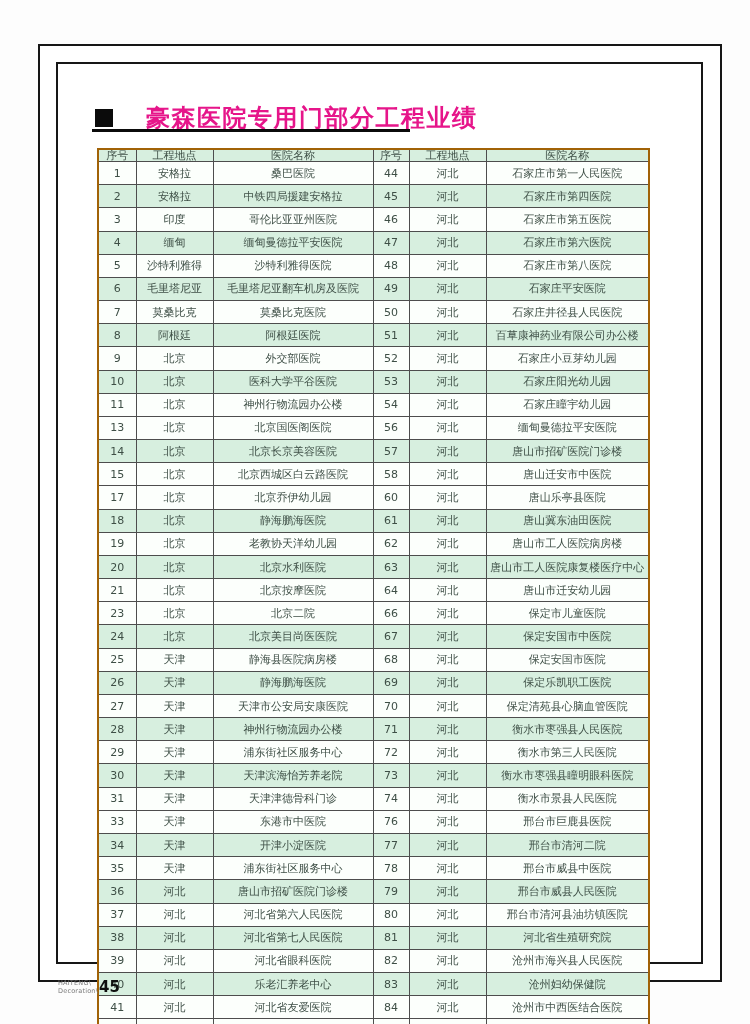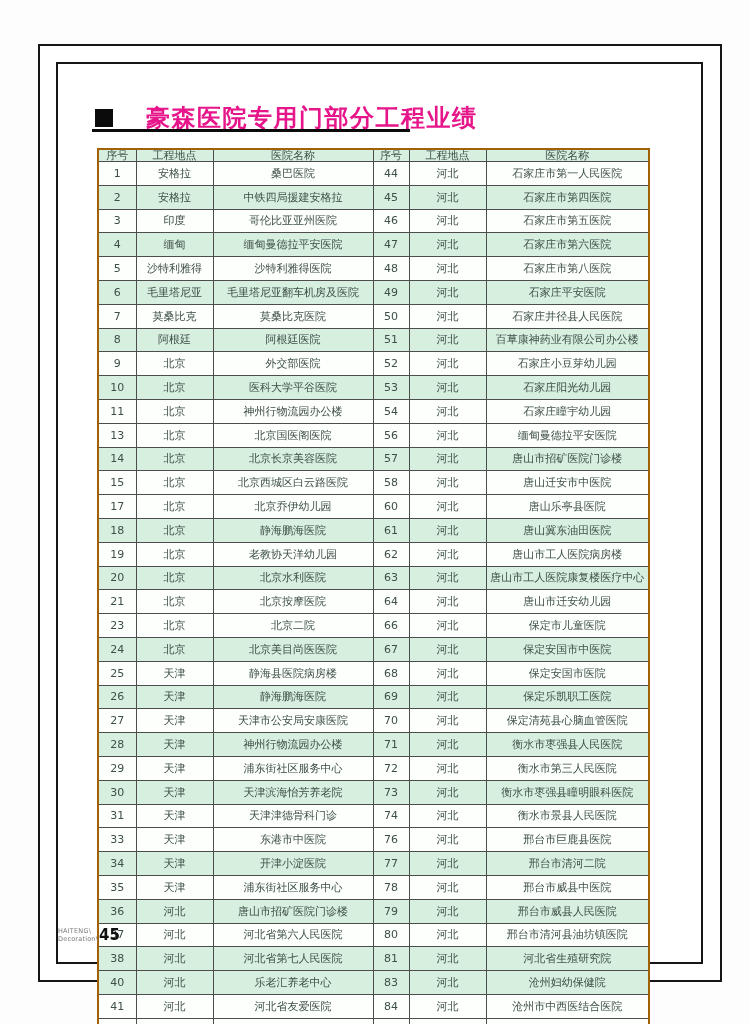--- a/index.html
+++ b/index.html
@@ -41,21 +41,21 @@
     border:1px solid #4d4d4d;
     font-size:11px;font-weight:normal;
     color:#3e4f46;text-align:center;vertical-align:middle;
     padding:0 2px;overflow:hidden;white-space:nowrap;
     line-height:1;
   }
   table.perf thead tr{background:var(--row-green,#d7efdf);}
   table.perf tbody tr.white{background:var(--row-white,#fcfffc);}
   table.perf tbody tr.green{background:var(--row-green,#d7efdf);}
   .footer{
-    position:absolute;left:58px;top:928px;display:flex;align-items:flex-end;
+    position:absolute;left:58px;top:980px;display:flex;align-items:flex-end;
   }
   .brand{
     font-size:6.5px;color:#7a7a7a;line-height:1.15;letter-spacing:0.2px;
   }
   .page-number{
     font-size:15px;font-weight:bold;color:#101010;margin-left:1px;
     line-height:1;
   }
 </style>
 </head>
@@ -355,20 +355,28 @@
         <td>邢台市清河县油坊镇医院</td>
       </tr>
       <tr class="green">
         <td>38</td>
         <td>河北</td>
         <td>河北省第七人民医院</td>
         <td>81</td>
         <td>河北</td>
         <td>河北省生殖研究院</td>
       </tr>
+      <tr class="white">
+        <td>39</td>
+        <td>河北</td>
+        <td>河北省眼科医院</td>
+        <td>82</td>
+        <td>河北</td>
+        <td>沧州市海兴县人民医院</td>
+      </tr>
       <tr class="green">
         <td>40</td>
         <td>河北</td>
         <td>乐老汇养老中心</td>
         <td>83</td>
         <td>河北</td>
         <td>沧州妇幼保健院</td>
       </tr>
       <tr class="white">
         <td>41</td>

